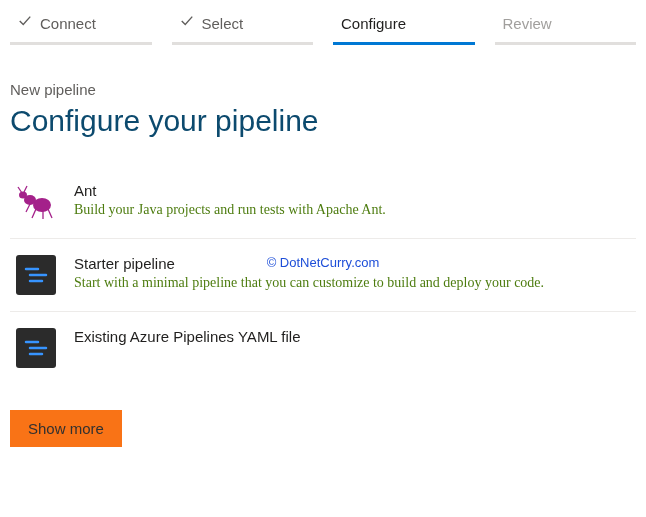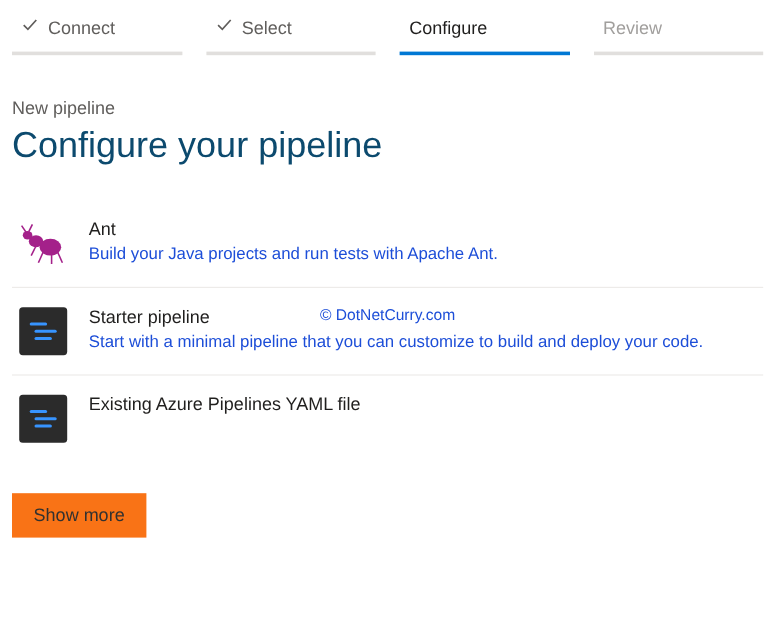--- a/index.html
+++ b/index.html
@@ -64,24 +64,25 @@
       justify-content: center;
     }
     .tpl-text { flex: 1; min-width: 0; }
     .tpl-title {
       font-size: 15px;
       color: #201f1e;
       margin-bottom: 3px;
     }
     .tpl-desc {
       font-size: 14px;
-      color: #1d4ed8;
+      color: #4d7c0f;
       white-space: nowrap;
       overflow: hidden;
       text-overflow: clip;
+      font-family: Liberation Serif, serif;
     }
     .watermark {
       position: absolute;
       left: 0; right: 0;
       text-align: center;
       top: 255px;
       font-size: 13px;
       color: #1d4ed8;
       pointer-events: none;
     }

